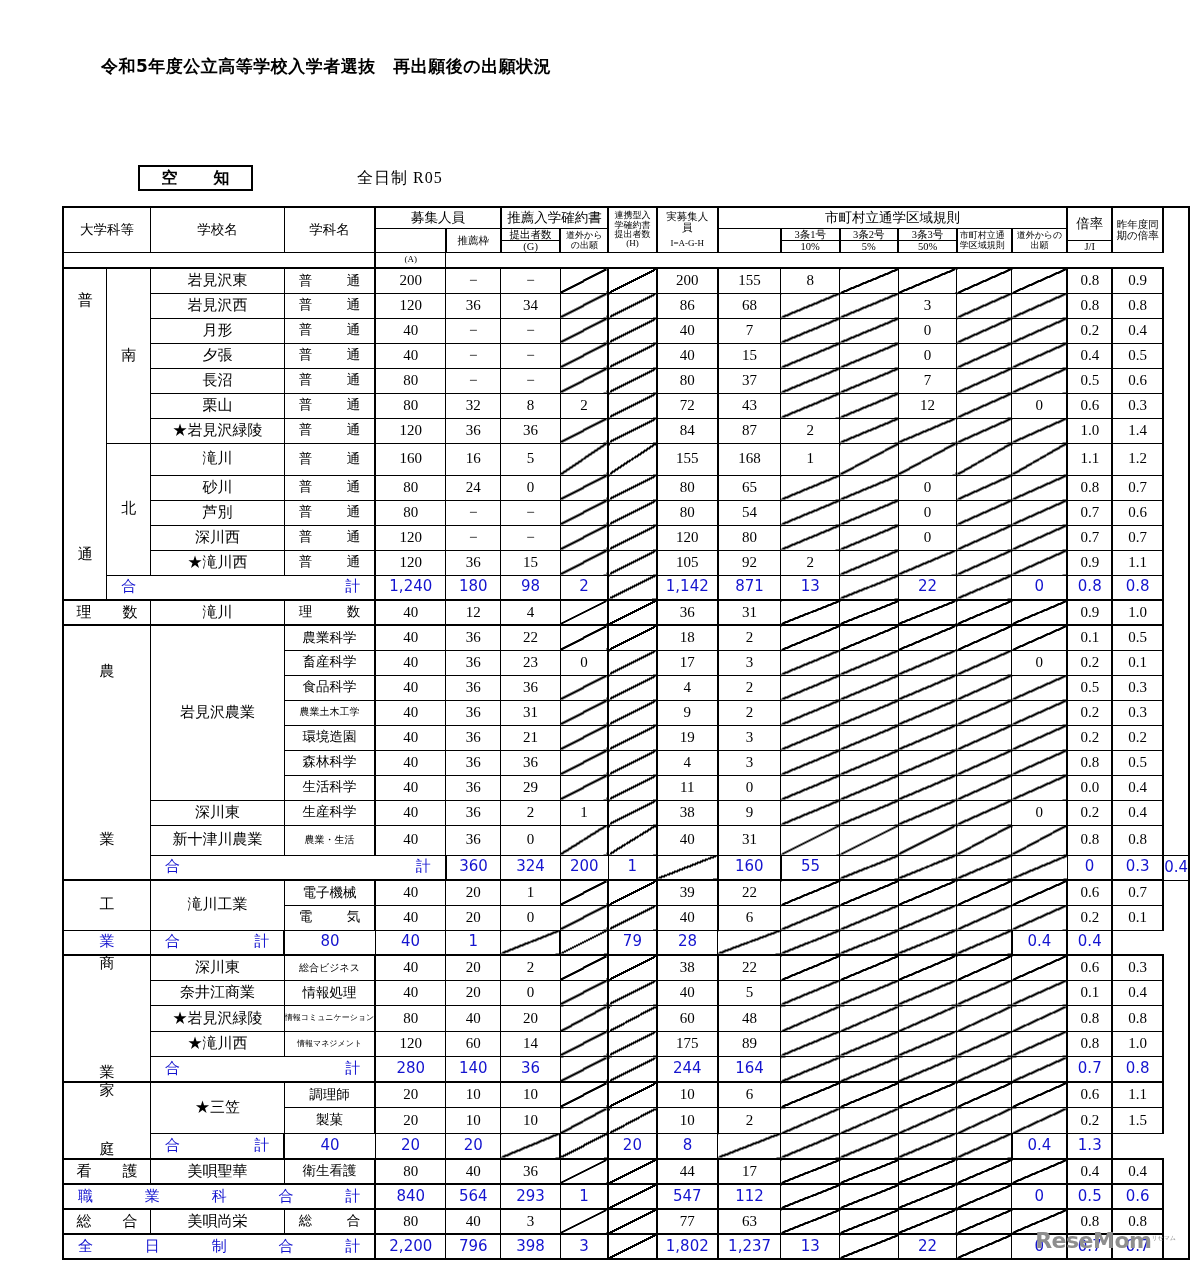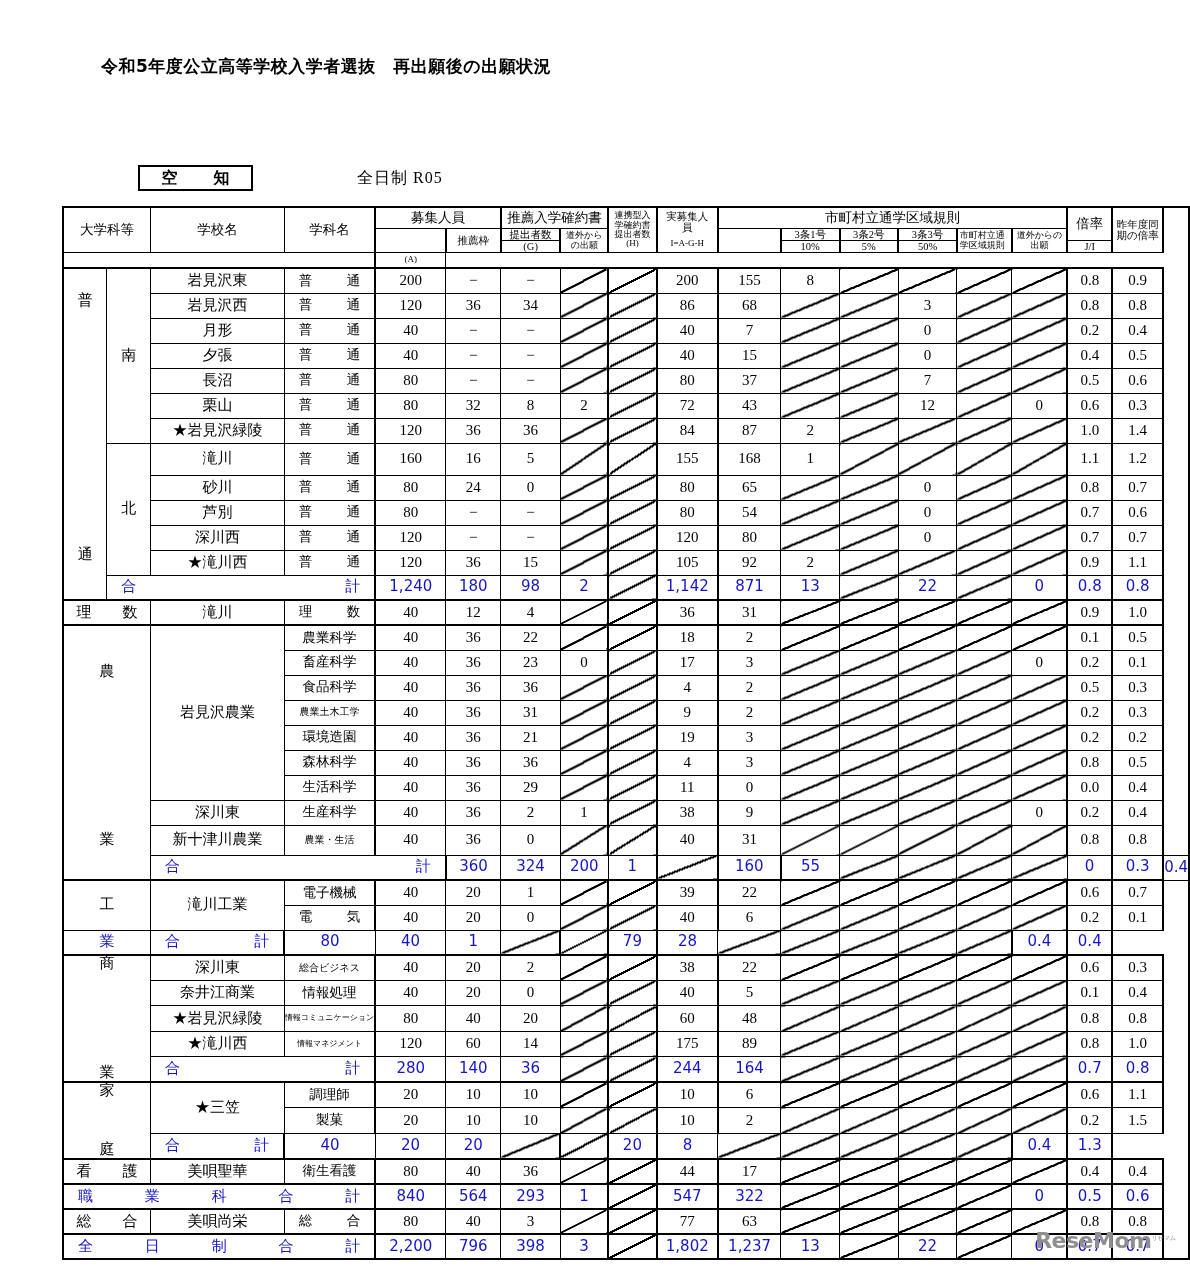--- a/index.html
+++ b/index.html
@@ -993,21 +993,21 @@
             <span>合</span>
             <span>計</span>
           </div>
         </td>
         <td class="num thick-l" style="border-top: 2px solid rgb(0, 0, 0);">840</td>
         <td class="num" style="border-top: 2px solid rgb(0, 0, 0);">564</td>
         <td class="num" style="border-top: 2px solid rgb(0, 0, 0);">293</td>
         <td class="num" style="border-top: 2px solid rgb(0, 0, 0);">1</td>
         <td class="num thick-l slash" style="border-top: 2px solid rgb(0, 0, 0);"></td>
         <td class="num thick-l" style="border-top: 2px solid rgb(0, 0, 0);">547</td>
-        <td class="num thick-l" style="border-top: 2px solid rgb(0, 0, 0);">322</td>
+        <td class="num thick-l" style="border-top: 2px solid rgb(0, 0, 0);">112</td>
         <td class="num slash" style="border-top: 2px solid rgb(0, 0, 0);"></td>
         <td class="num slash" style="border-top: 2px solid rgb(0, 0, 0);"></td>
         <td class="num slash" style="border-top: 2px solid rgb(0, 0, 0);"></td>
         <td class="num slash" style="border-top: 2px solid rgb(0, 0, 0);"></td>
         <td class="num" style="border-top: 2px solid rgb(0, 0, 0);">0</td>
         <td class="num thick-l" style="text-align: center; border-top: 2px solid rgb(0, 0, 0);">0.5</td>
         <td class="num thick-l thick-r" style="text-align: center; border-top: 2px solid rgb(0, 0, 0);">0.6</td>
       </tr>
       <tr class="thick-top-row" style="height: 25px;">
         <td class="cat cat-sp" colspan="2" style="border-top: 2px solid rgb(0, 0, 0);">総　合</td>

